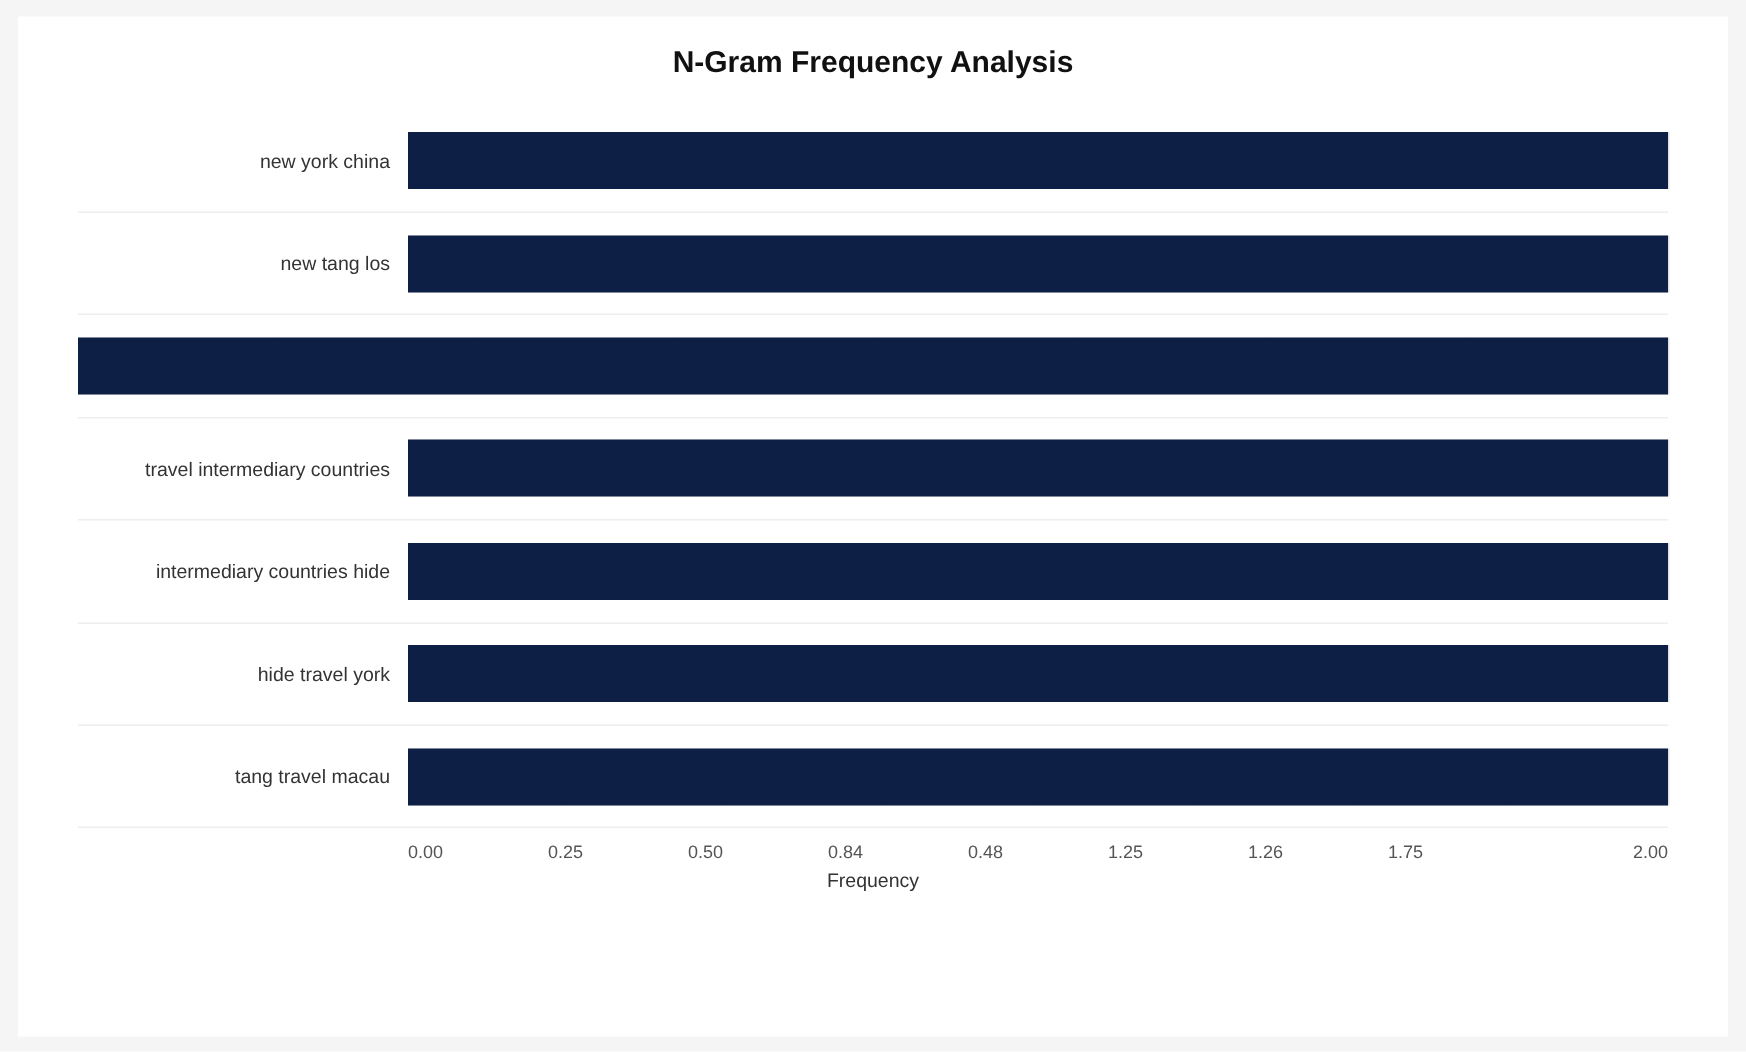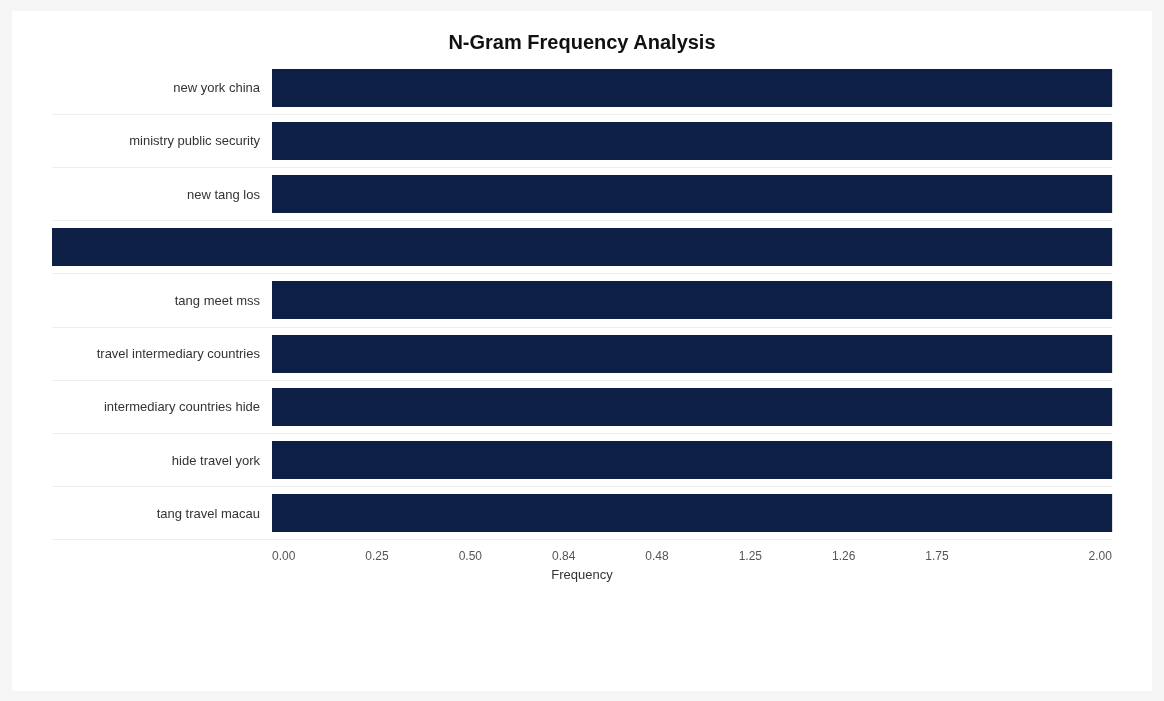--- a/index.html
+++ b/index.html
@@ -16,21 +16,21 @@
       background: white;
       width: 1140px;
       height: 680px;
       padding: 20px 40px 60px 40px;
       position: relative;
     }
     .chart-title {
       text-align: center;
       font-size: 20px;
       font-weight: bold;
-      margin-bottom: 8px;
+      margin-bottom: 20px;
       color: #111;
     }
     .chart-area {
       display: flex;
       flex-direction: column;
       width: 100%;
       height: calc(100% - 80px);
       position: relative;
     }
     .bars-section {
@@ -117,71 +117,37 @@
             <div class="vgrid" style="left: 62.5%;"></div>
             <div class="vgrid" style="left: 75%;"></div>
             <div class="vgrid" style="left: 87.5%;"></div>
             <div class="vgrid" style="left: 100%;"></div>
             <div class="bar-track">
               <div class="bar-fill" style="width: 100%;"></div>
             </div>
           </div>
         </div>
         <div class="bar-row">
-          <div class="bar-label">ministry public security</div>
-          <div class="bar-track-wrapper" style="position: relative; flex: 1 1 0%;">
-            <div class="vgrid" style="left: 0%;"></div>
-            <div class="vgrid" style="left: 12.5%;"></div>
-            <div class="vgrid" style="left: 25%;"></div>
-            <div class="vgrid" style="left: 37.5%;"></div>
-            <div class="vgrid" style="left: 50%;"></div>
-            <div class="vgrid" style="left: 62.5%;"></div>
-            <div class="vgrid" style="left: 75%;"></div>
-            <div class="vgrid" style="left: 87.5%;"></div>
-            <div class="vgrid" style="left: 100%;"></div>
-            <div class="bar-track">
-              <div class="bar-fill" style="width: 100%;"></div>
-            </div>
-          </div>
-        </div>
-        <div class="bar-row">
           <div class="bar-label">new tang los</div>
           <div class="bar-track-wrapper" style="position: relative; flex: 1 1 0%;">
             <div class="vgrid" style="left: 0%;"></div>
             <div class="vgrid" style="left: 12.5%;"></div>
             <div class="vgrid" style="left: 25%;"></div>
             <div class="vgrid" style="left: 37.5%;"></div>
             <div class="vgrid" style="left: 50%;"></div>
             <div class="vgrid" style="left: 62.5%;"></div>
             <div class="vgrid" style="left: 75%;"></div>
             <div class="vgrid" style="left: 87.5%;"></div>
             <div class="vgrid" style="left: 100%;"></div>
             <div class="bar-track">
               <div class="bar-fill" style="width: 100%;"></div>
             </div>
           </div>
         </div>
         <div class="bar-row">
-          <div class="bar-track-wrapper" style="position: relative; flex: 1 1 0%;">
-            <div class="vgrid" style="left: 0%;"></div>
-            <div class="vgrid" style="left: 12.5%;"></div>
-            <div class="vgrid" style="left: 25%;"></div>
-            <div class="vgrid" style="left: 37.5%;"></div>
-            <div class="vgrid" style="left: 50%;"></div>
-            <div class="vgrid" style="left: 62.5%;"></div>
-            <div class="vgrid" style="left: 75%;"></div>
-            <div class="vgrid" style="left: 87.5%;"></div>
-            <div class="vgrid" style="left: 100%;"></div>
-            <div class="bar-track">
-              <div class="bar-fill" style="width: 100%;"></div>
-            </div>
-          </div>
-        </div>
-        <div class="bar-row">
-          <div class="bar-label">tang meet mss</div>
           <div class="bar-track-wrapper" style="position: relative; flex: 1 1 0%;">
             <div class="vgrid" style="left: 0%;"></div>
             <div class="vgrid" style="left: 12.5%;"></div>
             <div class="vgrid" style="left: 25%;"></div>
             <div class="vgrid" style="left: 37.5%;"></div>
             <div class="vgrid" style="left: 50%;"></div>
             <div class="vgrid" style="left: 62.5%;"></div>
             <div class="vgrid" style="left: 75%;"></div>
             <div class="vgrid" style="left: 87.5%;"></div>
             <div class="vgrid" style="left: 100%;"></div>

